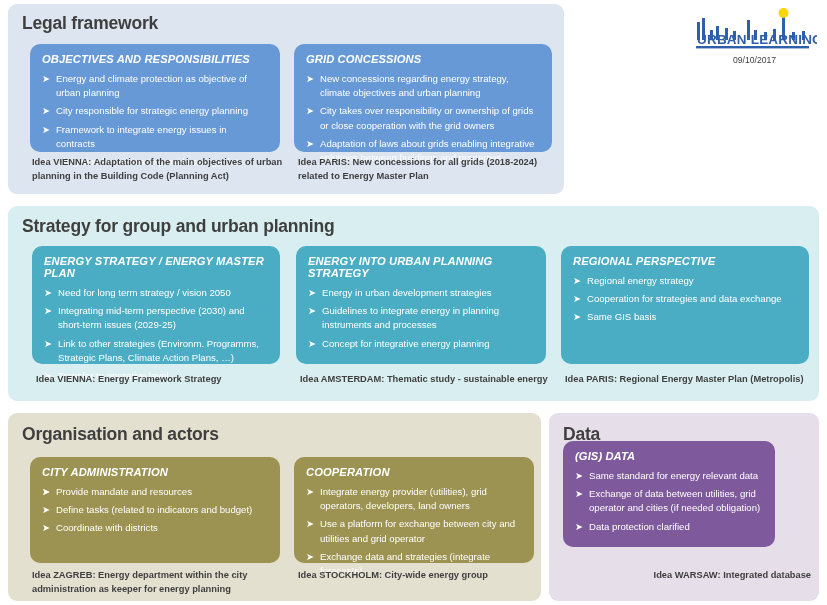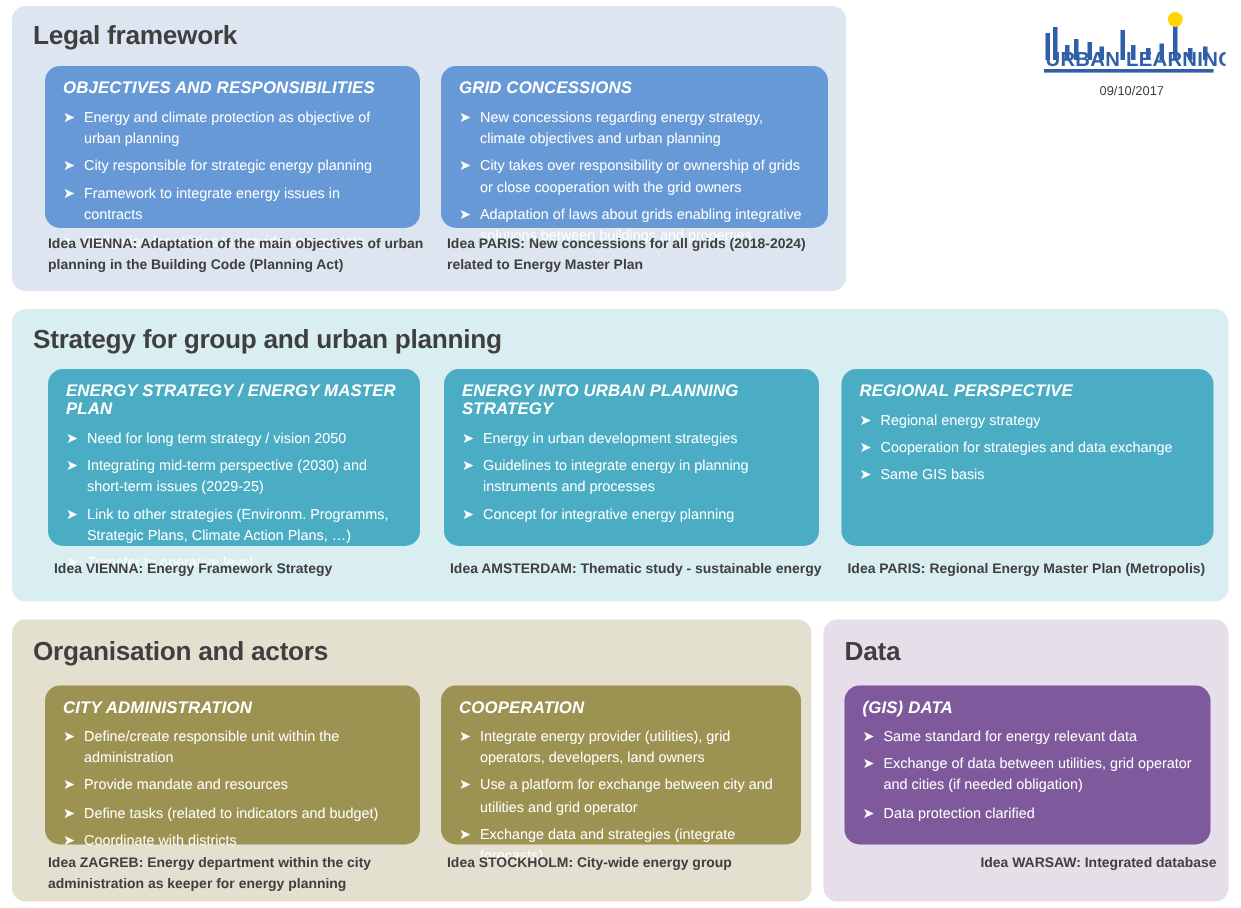--- a/index.html
+++ b/index.html
@@ -139,21 +139,21 @@
   #idea-stockholm { left: 290px; top: 156px; width: 240px; }
 
   
   #sec-data {
     left: 549px; top: 413px; width: 270px; height: 188px;
     background: #e6dfe9;
   }
   #sec-data .section-title { position: absolute; left: 14px; top: 11px; }
   .card-purple { background: #7e599c; }
 
-  #card-gis { left: 14px; top: 44px; width: 244px; height: 106px; }
+  #card-gis { left: 14px; top: 28px; width: 212px; height: 106px; }
   #idea-warsaw { left: 16px; top: 156px; width: 246px; text-align: right; }
 </style>
 </head>
 <body>
 
 <div class="section" id="sec-legal">
   <h2 class="section-title">Legal framework</h2>
 
   <div class="card card-blue" id="card-objectives">
     <div class="card-title">OBJECTIVES AND RESPONSIBILITIES</div>
@@ -237,21 +237,21 @@
   </div>
   <div class="idea" id="idea-paris-regional">Idea PARIS: Regional Energy Master Plan (Metropolis)</div>
 </div>
 
 <div class="section" id="sec-org">
   <h2 class="section-title">Organisation and actors</h2>
 
   <div class="card card-olive" id="card-city-admin">
     <div class="card-title">CITY ADMINISTRATION</div>
     <ul class="bullets">
-      <li><span class="arrow-icon">➤</span><span>Define/create responsible unit within the administration</span></li>
+      <li><span class="arrow-icon">➤</span></li>
       <li><span class="arrow-icon">➤</span><span>Provide mandate and resources</span></li>
       <li><span class="arrow-icon">➤</span><span>Define tasks (related to indicators and budget)</span></li>
       <li><span class="arrow-icon">➤</span><span>Coordinate with districts</span></li>
     </ul>
   </div>
   <div class="idea" id="idea-zagreb">Idea ZAGREB: Energy department within the city administration as keeper for energy planning</div>
 
   <div class="card card-olive" id="card-cooperation">
     <div class="card-title">COOPERATION</div>
     <ul class="bullets">

